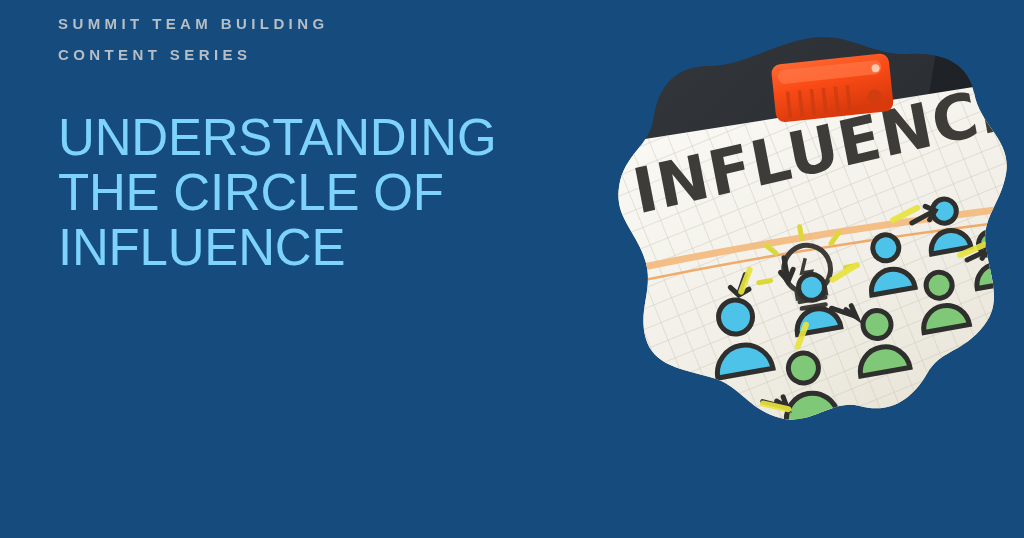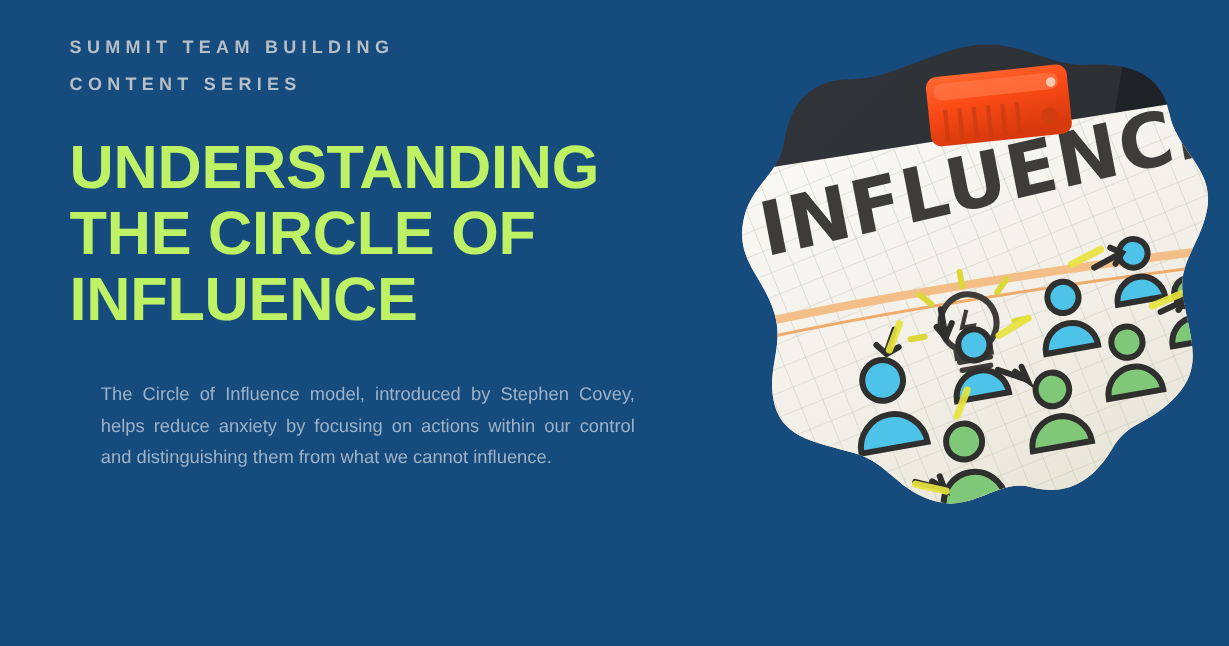--- a/index.html
+++ b/index.html
@@ -12,37 +12,37 @@
   }
   .banner {
     position:absolute; inset:0;
     background:#164b7d;
     overflow:hidden;
   }
 
   
   .text-col {
     position:absolute;
-    left:58px; top:24px;
+    left:58px; top:8px;
     width:520px;
   }
   .eyebrow {
     color:#b6bec6;
     font-size:15px;
     font-weight:600;
     letter-spacing:4.4px;
     line-height:31px;
     text-transform:uppercase;
     width:360px;
   }
   .headline {
-    margin-top:26px;
-    color:#bef264;
+    margin-top:40px;
+    color:#7dd3fc;
     font-size:51px;
-    font-weight:bold;
+    font-weight:normal;
     line-height:55px;
     letter-spacing:-0.2px;
     text-transform:uppercase;
     width:520px;
   }
   .body-copy {
     margin-top:39px;
     margin-left:26px;
     width:445px;
     color:#9db2c6;
@@ -76,21 +76,20 @@
 </head>
 <body>
 
 <div class="banner">
 
   <div class="text-col">
     <div class="eyebrow">Summit Team Building Content Series</div>
 
     <h1 class="headline">Understanding the Circle of Influence</h1>
 
-    <p class="body-copy">The Circle of Influence model, introduced by Stephen Covey, helps reduce anxiety by focusing on actions within our control and distinguishing them from what we cannot influence.</p>
   </div>
 
   <div class="photo-wrap">
     <svg width="0" height="0" style="position:absolute" aria-hidden="true">
       <defs>
         <clipPath id="scallop" clipPathUnits="objectBoundingBox">
           <path d="M0.50,0.005
                    C0.60,-0.01 0.66,0.05 0.745,0.045
                    C0.84,0.04 0.90,0.07 0.915,0.145
                    C0.93,0.225 1.01,0.26 0.995,0.345

